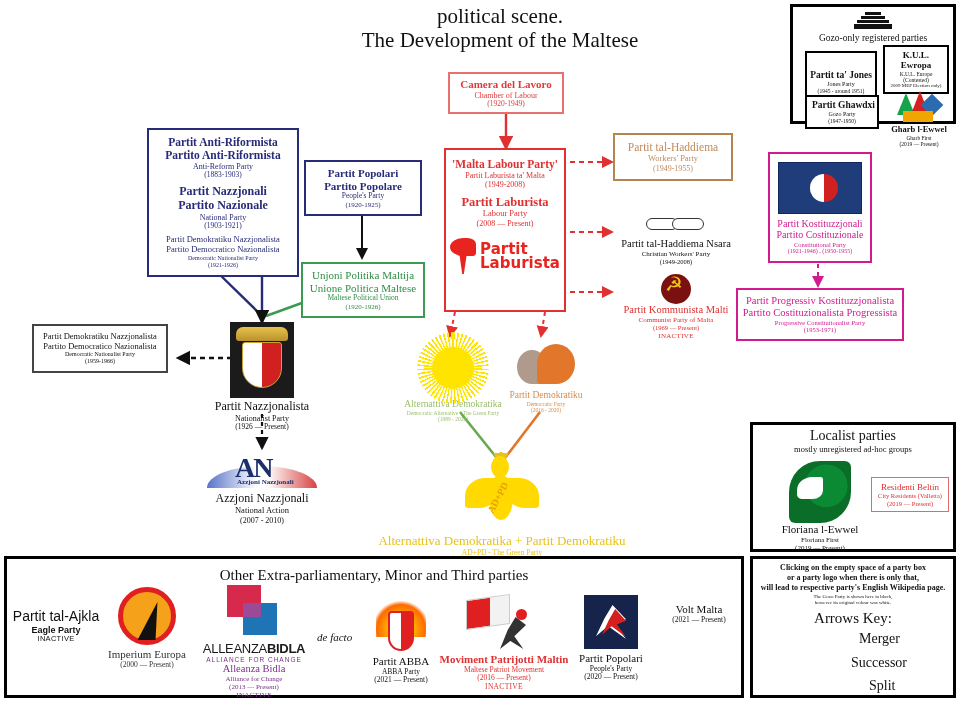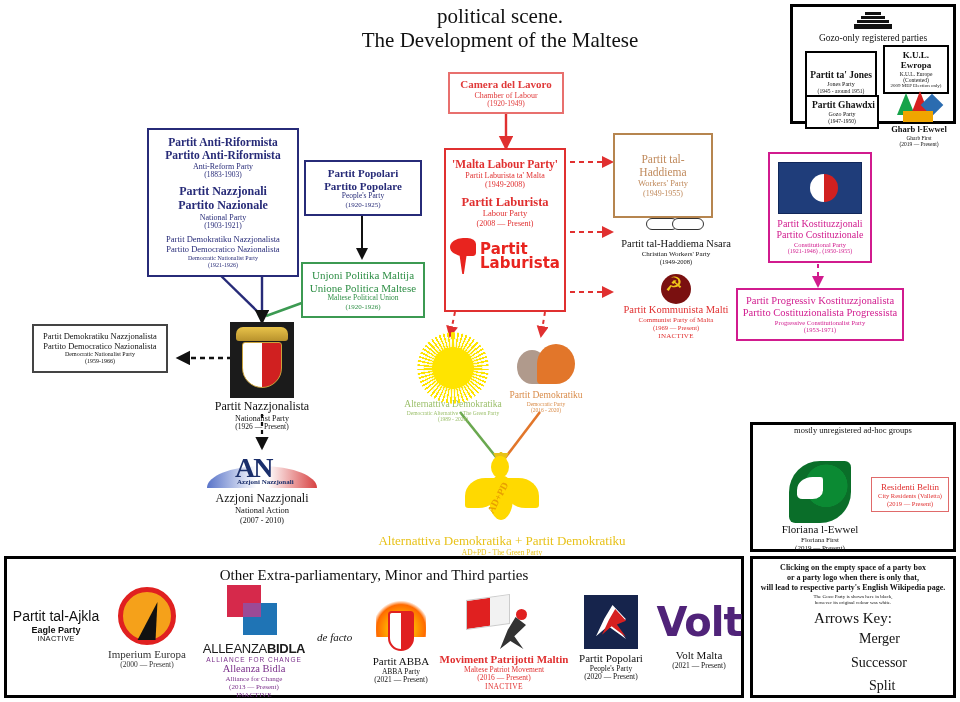--- a/index.html
+++ b/index.html
@@ -322,21 +322,21 @@
           <div class="fl2"></div>
           <div class="st"></div>
         </div>
       <div class="lab-txt">
         <div>Partit</div>
         <div>Laburista</div>
       </div>
     </div>
   </div>
 
-  <div class="abs pbox t-brown" style="left:613px;top:133px;width:100px;padding:18px 4px;">
+  <div class="abs pbox t-brown" style="left:613px;top:133px;width:120px;padding:6px 4px;">
     <div class="nm" style="font-size:11.5px;font-weight:normal;">Partit tal-Haddiema</div>
     <div class="en" style="font-size:8.5px;">Workers' Party</div>
     <div class="yr" style="font-size:8px;">(1949-1955)</div>
   </div>
 
   <div class="abs ctr" style="left:612px;top:212px;width:128px;">
     <div class="hand">
       <div class="h1"></div>
         <div class="h2"></div>
     </div>
@@ -423,20 +423,21 @@
         <div class="pet p4"></div>
       <div class="lbl">AD+PD</div>
     </div>
     <div class="nm" style="font-size:13px;font-weight:normal;margin-top:2px;">Alternattiva Demokratika + Partit Demokratiku</div>
     <div class="en" style="font-size:7.5px;">AD+PD - The Green Party</div>
     <div class="en" style="font-size:7px;">(pronounced ADPD)</div>
     <div class="yr" style="font-size:7px;">(2020 — Present)</div>
   </div>
 
   <div class="abs frame" style="left:750px;top:422px;width:206px;height:130px;">
+    <div class="ctr" style="font-size:14px;margin-top:3px;">Localist parties</div>
     <div class="ctr" style="font-size:8.5px;">mostly unregistered ad-hoc groups</div>
 
     <div class="abs ctr" style="left:12px;top:36px;width:110px;">
       <div class="lion" style="margin:0 auto;"></div>
       <div class="nm" style="font-size:11px;font-weight:normal;">Floriana l-Ewwel</div>
       <div class="en" style="font-size:7px;">Floriana First</div>
       <div class="yr" style="font-size:7px;">(2019 — Present)</div>
     </div>
 
     <div class="abs pbox" style="left:118px;top:52px;width:78px;border:1.5px solid #e06a6a;color:#e03030;padding:4px 2px;">
@@ -508,21 +509,20 @@
       <div class="pp" style="margin:0 auto;">
         <div class="star"></div>
           <div class="star2"></div>
       </div>
       <div class="nm" style="font-size:11px;font-weight:normal;margin-top:3px;">Partit Popolari</div>
       <div class="en" style="font-size:7.5px;">People's Party</div>
       <div class="yr" style="font-size:7.5px;">(2020 — Present)</div>
     </div>
 
     <div class="abs ctr" style="left:642px;top:40px;width:100px;color:#111;">
-      <div class="volt">Volt</div>
       <div class="nm" style="font-size:11px;font-weight:normal;margin-top:4px;">Volt Malta</div>
       <div class="yr" style="font-size:7.5px;">(2021 — Present)</div>
     </div>
   </div>
 
   <div class="abs frame" style="left:750px;top:556px;width:206px;height:142px;">
     <div class="ctr" style="font-size:8px;font-weight:bold;margin-top:4px;line-height:1.25;">
       <div>Clicking on the empty space of a party box</div>
       <div>or a party logo when there is only that,</div>
       <div>will lead to respective party's English Wikipedia page.</div>

